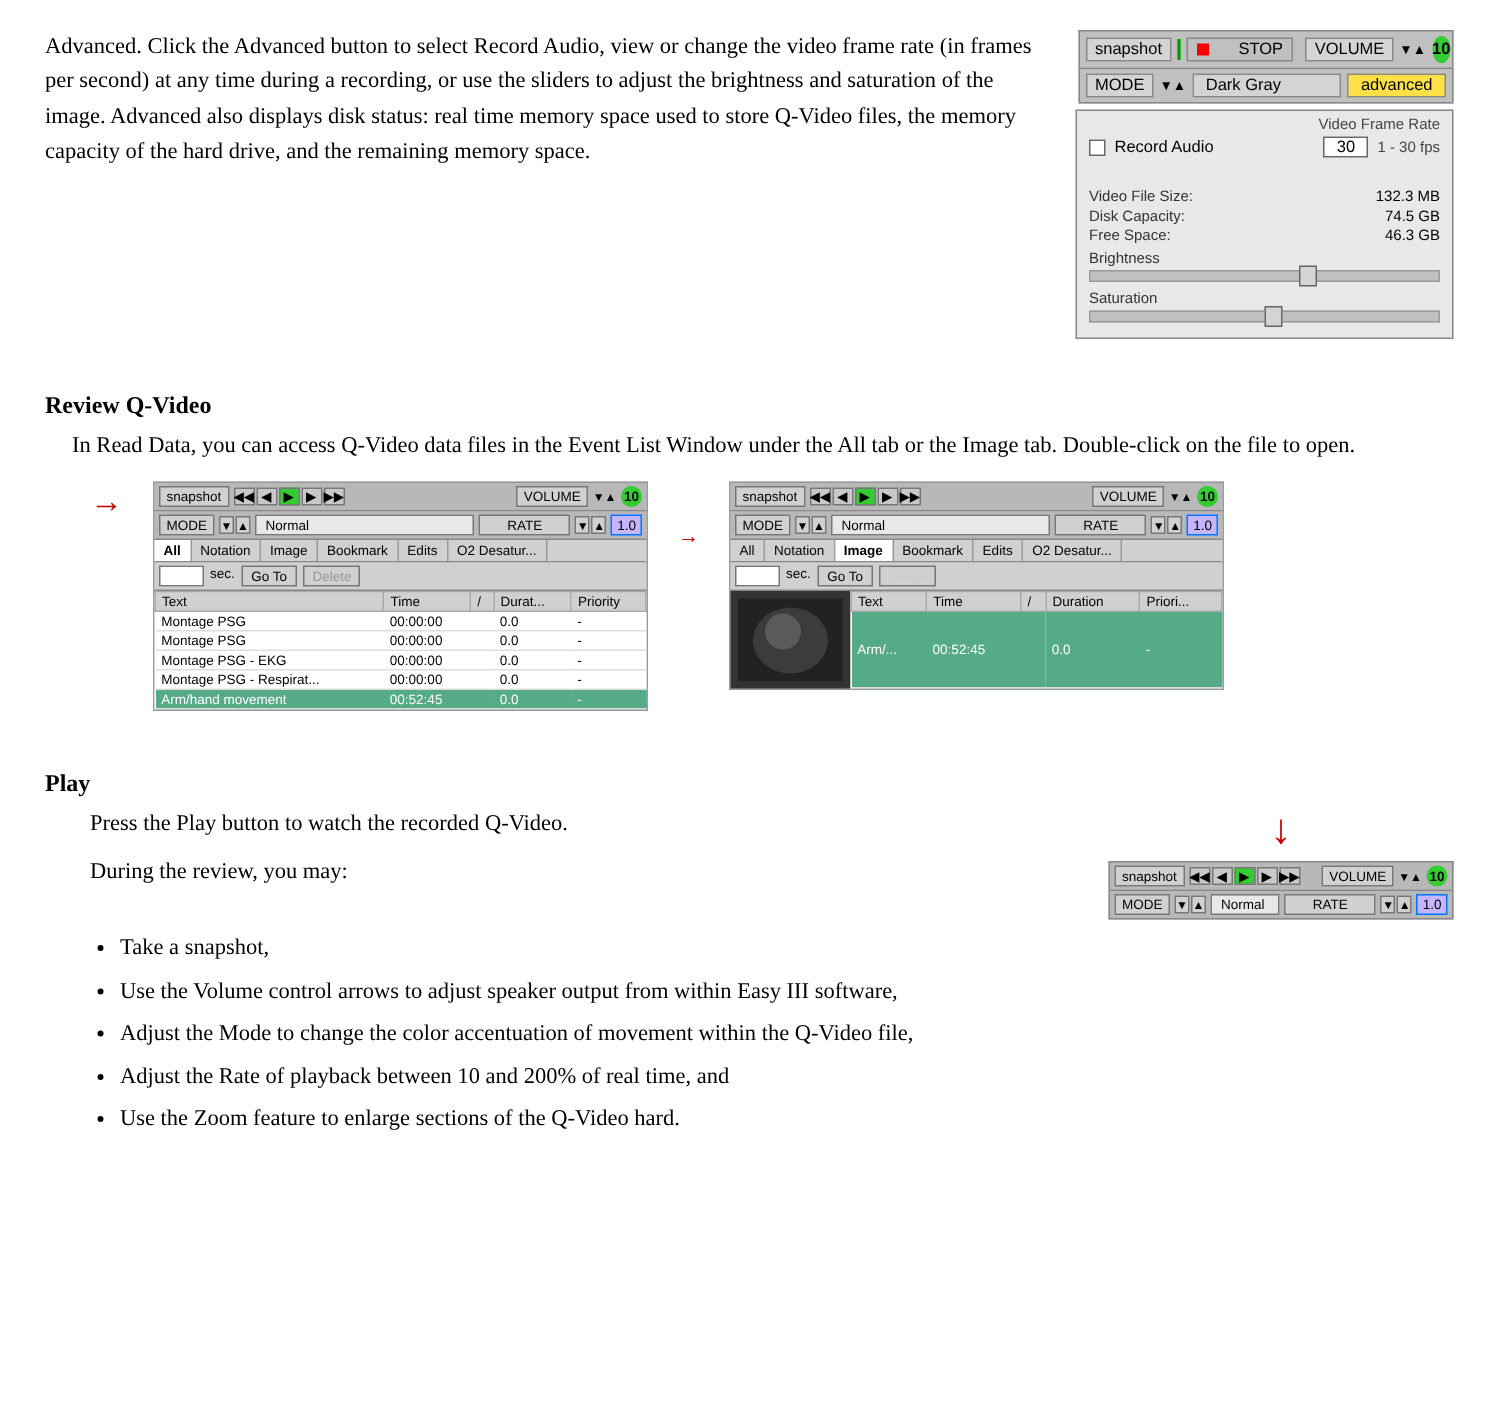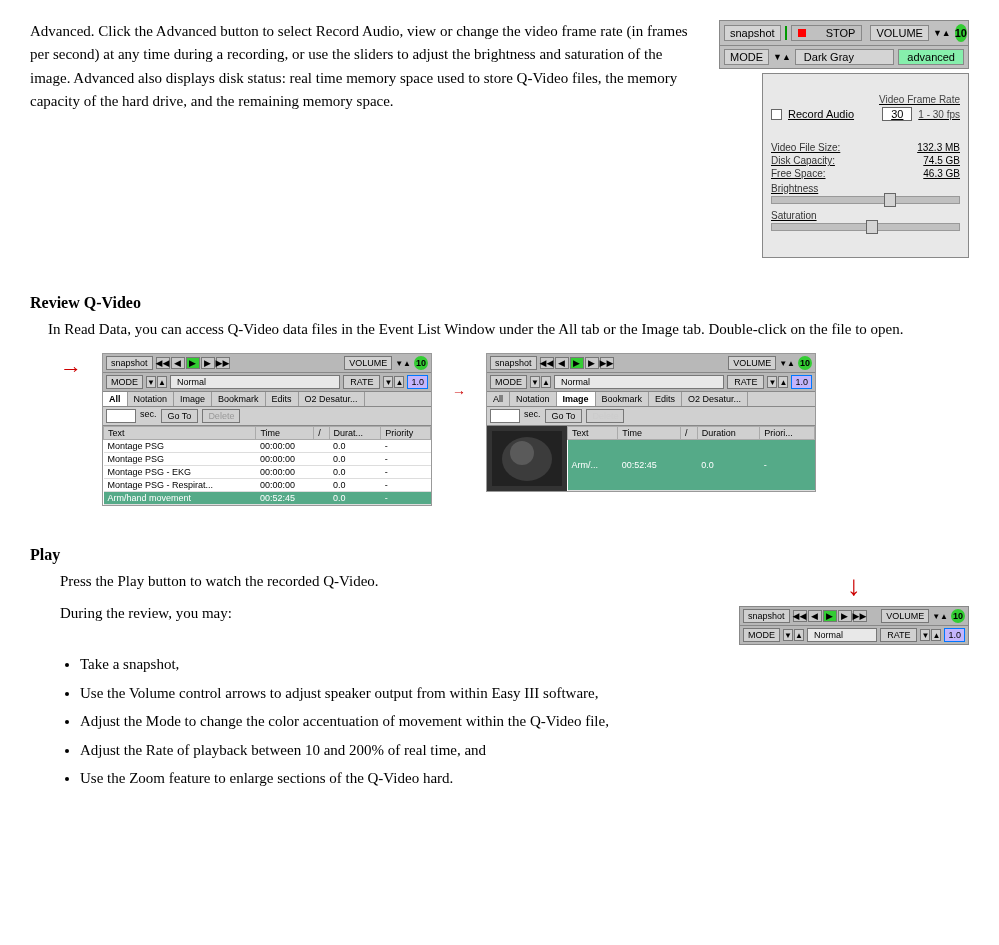--- a/index.html
+++ b/index.html
@@ -131,36 +131,35 @@
     .dark-gray-box {
       background: #d4d4d4;
       border: 1px solid #888;
       font-size: 11px;
       padding: 1px 8px;
       flex: 1;
       font-family: Arial, sans-serif;
     }
 
     .advanced-btn {
-      background: #86efac;
+      background: #fde047;
       border: 1px solid #888;
       font-size: 11px;
       padding: 1px 8px;
       font-family: Arial, sans-serif;
     }
 
     
     .advanced-panel {
-      width: 207px;
+      width: 252px;
       background: #e8e8e8;
       border: 1px solid #888;
-      padding: 20px 8px;
+      padding: 4px 8px;
       font-size: 11px;
       font-family: Arial, sans-serif;
-      text-decoration: underline;
     }
 
     .adv-row {
       display: flex;
       align-items: center;
       margin-bottom: 21px;
       gap: 6px;
     }
 
     .adv-checkbox {
@@ -352,21 +351,21 @@
       border: 1px solid #777;
       font-size: 9px;
       padding: 1px 6px;
       flex: 1;
     }
 
     .sc-rate-btn {
       background: #d0d0d0;
       border: 1px solid #777;
       font-size: 9px;
-      padding: 1px 6px;
+      padding: 1px 18px;
     }
 
     .sc-rate-num {
       background: #c4b5fd;
       border: 1px solid #07f;
       font-size: 9px;
       padding: 1px 3px;
       color: #000;
     }
 

